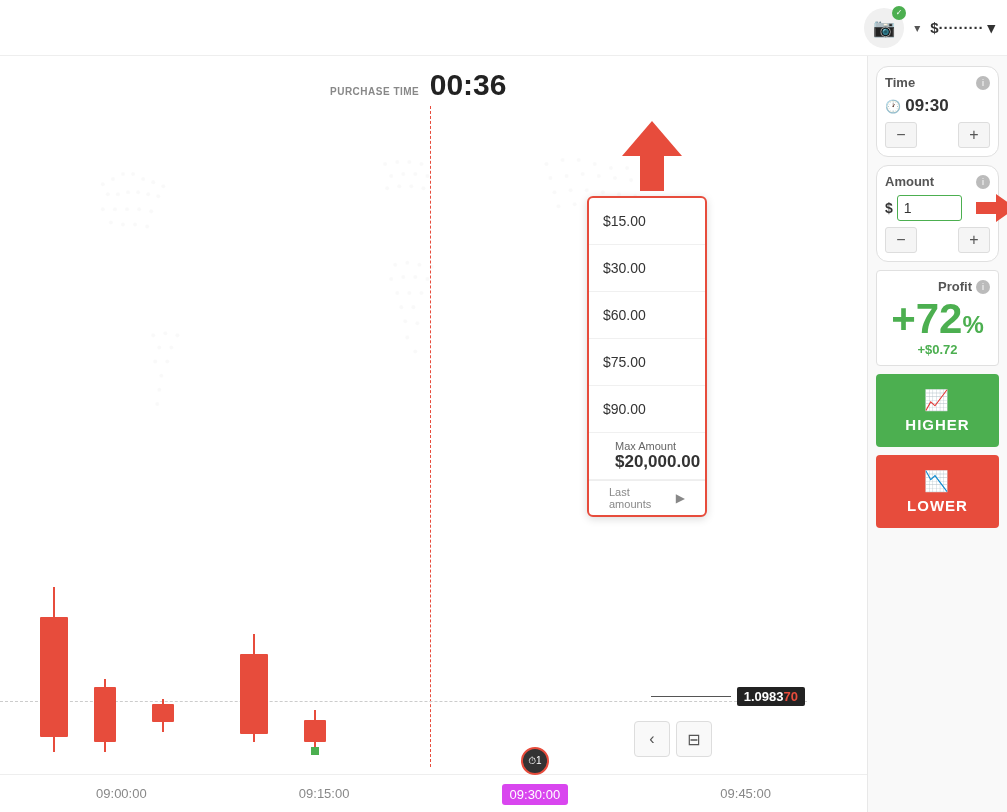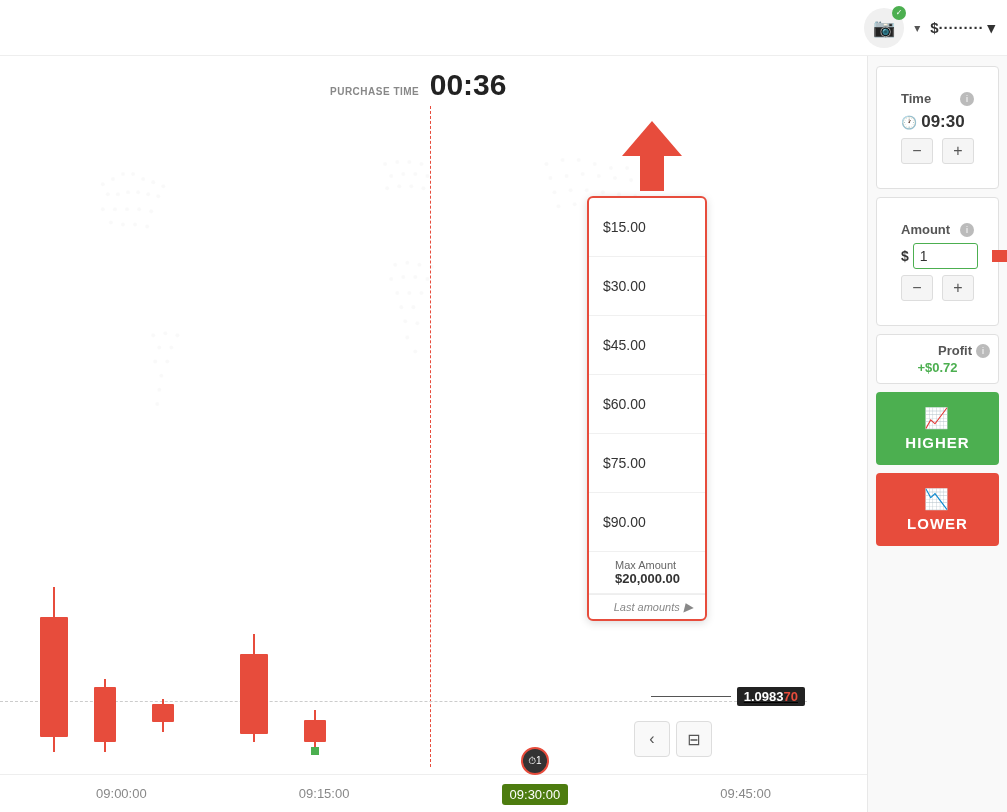--- a/index.html
+++ b/index.html
@@ -110,21 +110,21 @@
       align-items: center;
       justify-content: space-around;
       padding: 0 20px;
       border-top: 1px solid #eee;
     }
     .time-label {
       font-size: 13px;
       color: #888;
     }
     .time-label.active {
-      background: #4d7c0f;
+      background: #d946ef;
       color: #fff;
       padding: 3px 8px;
       border-radius: 3px;
     }
     .candle-wrapper {
       display: flex;
       flex-direction: column;
       align-items: center;
       position: relative;
     }
@@ -148,41 +148,40 @@
       right: 160px;
       top: 140px;
       background: #fff;
       border: 2.5px solid #e74c3c;
       border-radius: 6px;
       width: 120px;
       z-index: 10;
       box-shadow: 0 2px 8px rgba(0,0,0,0.15);
     }
     .amount-item {
-      padding: 21px 14px;
+      padding: 15px 14px;
       font-size: 14px;
       color: #333;
       border-bottom: 1px solid #f0f0f0;
       cursor: pointer;
     }
     .amount-item:last-child { border-bottom: none; }
     .amount-item.max {
       font-size: 11px;
       color: #666;
       padding: 7px 26px;
     }
     .last-amounts-row {
       display: flex;
       align-items: center;
       justify-content: flex-end;
-      padding: 5px 12px;
+      padding: 5px 20px;
       font-size: 11px;
       color: #888;
       border-top: 1px solid #eee;
-      font-style: italic;
     }
     .last-amounts-arrow { font-size: 12px; color: #888; margin-left: 4px; }
 
     
     .nav-buttons {
       position: absolute;
       bottom: 55px;
       right: 155px;
       display: flex;
       gap: 6px;
@@ -209,22 +208,22 @@
       display: flex;
       flex-direction: column;
       padding: 10px 8px;
       gap: 4px;
     }
 
     
     .panel-section {
       background: #fff;
       border: 1px solid #e0e0e0;
-      border-radius: 4px;
-      padding: 24px;
+      border-radius: 12px;
+      padding: 8px;
       margin-bottom: 4px;
     }
     .section-header {
       display: flex;
       align-items: center;
       justify-content: space-between;
       margin-bottom: 6px;
     }
     .section-title {
       font-size: 13px;
@@ -543,39 +542,38 @@
         <div class="candle-wick" style="height:10px;"></div>
         <div class="candle-body" style="width:22px;height:22px;"></div>
         <div class="candle-wick-bottom" style="height:5px;"></div>
 
         <div style="position:absolute;bottom:-8px;left:50%;transform:translateX(-50%);width:8px;height:8px;background:#4CAF50;border-radius:50;"></div>
       </div>
     </div>
 
     <div style="position:absolute;left:0;right:60px;bottom:110px;border-top:1px dashed #ccc;z-index:1;"></div>
 
-    <div style="position:absolute;right:62px;bottom:106px;z-index:3;text-decoration:underline;">
+    <div style="position:absolute;right:62px;bottom:106px;z-index:3;">
       <div style="display:flex;align-items:center;gap:2px;">
         <div style="flex:1;height:1px;background:#555;width:80px;margin-right:4px;"></div>
         <div style="background:#222;color:#fff;padding:2px 7px;border-radius:2px;font-size:13px;font-weight:bold;white-space:nowrap;">
           <span>1.0983</span><span style="color:#e74c3c;font-weight:900;">70</span>
         </div>
       </div>
     </div>
 
     <div class="amount-dropdown">
       <div class="amount-item">$15.00</div>
       <div class="amount-item">$30.00</div>
-      <div class="amount-item">$45.00</div>
       <div class="amount-item">$60.00</div>
       <div class="amount-item">$75.00</div>
       <div class="amount-item">$90.00</div>
       <div class="amount-item max">
         <span>Max Amount</span><br>
-        <span style="font-size:13px;font-weight:bold;color:#333;">$20,000.00</span>
+        <span style="font-size:17px;font-weight:bold;color:#333;">$20,000.00</span>
       </div>
       <div class="last-amounts-row">
         <span>Last amounts</span>
         <span class="last-amounts-arrow">▶</span>
       </div>
     </div>
 
     <div style="position:absolute;right:185px;top:65px;z-index:12;color:#e74c3c;">
       <svg width="60" height="70" viewBox="0 0 60 70">
         <polygon points="30,0 60,35 42,35 42,70 18,70 18,35 0,35" fill="#e74c3c"></polygon>
@@ -639,20 +637,23 @@
         <button class="stepper-btn">−</button>
         <button class="stepper-btn">+</button>
       </div>
     </div>
 
     <div class="profit-section">
       <div class="profit-header">
         <span class="profit-title">Profit</span>
         <div class="info-icon">i</div>
       </div>
+      <div class="profit-percent">
+        <span>+72</span><span style="font-size:24px;">%</span>
+      </div>
       <div class="profit-amount">+$0.72</div>
     </div>
 
     <button class="higher-btn">
       <span class="btn-icon">📈</span>
       <span>HIGHER</span>
     </button>
 
     <button class="lower-btn">
       <span class="btn-icon">📉</span>

